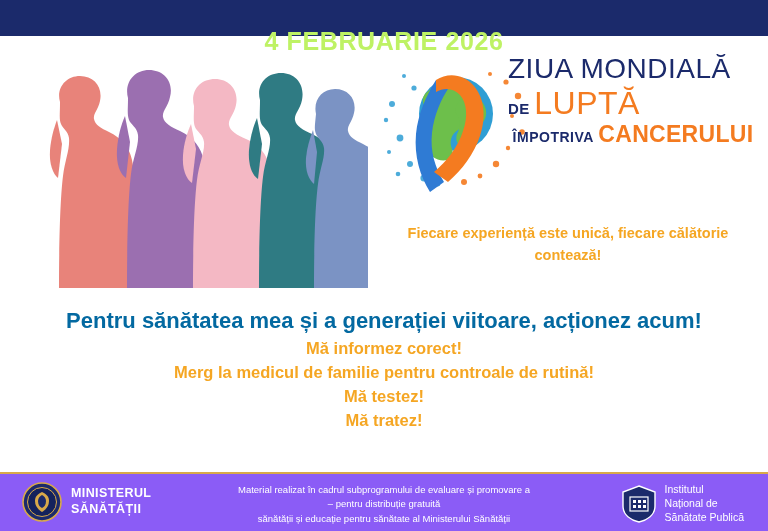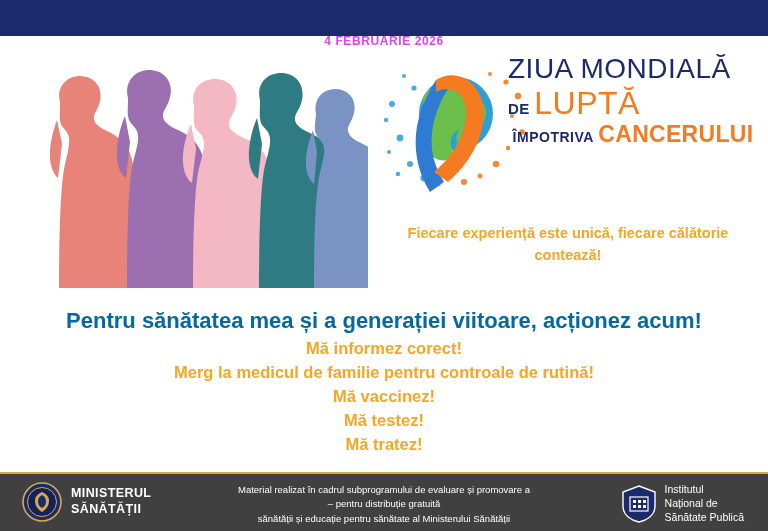--- a/index.html
+++ b/index.html
@@ -25,22 +25,22 @@
     position: absolute;
     top: 0; left: 0;
     width: 768px;
     height: 36px;
     background: #1b2a6b;
     display: flex;
     align-items: center;
     justify-content: center;
   }
   .date-bar .date-text {
-    color: #d946ef;
-    font-size: 12px;
+    color: #bef264;
+    font-size: 25px;
     font-weight: bold;
     letter-spacing: 0.6px;
     margin-top: 46px;
   }
   
   .art {
     position: absolute;
     left: 16px;
     top: 56px;
     width: 352px;
@@ -145,21 +145,21 @@
     color: #f5a623;
     font-size: 16.5px;
   }
   
   .footer {
     position: absolute;
     left: 0;
     bottom: 0;
     width: 768px;
     height: 57px;
-    background: #404040;
+    background: #8b5cf6;
     border-top: 2px solid #d8a94a;
   }
   .footer-left {
     position: absolute;
     left: 22px;
     top: 8px;
     display: flex;
     align-items: center;
     gap: 9px;
   }
@@ -284,21 +284,20 @@
       </div>
     </div>
   </div>
 
   <div class="tagline">Fiecare experiență este unică, fiecare călătorie contează!</div>
 
   <div class="messages">
     <div class="msg msg-blue">Pentru sănătatea mea și a generației viitoare, acționez acum!</div>
     <div class="msg msg-orange">Mă informez corect!</div>
     <div class="msg msg-orange">Merg la medicul de familie pentru controale de rutină!</div>
-    <div class="msg msg-orange">Mă vaccinez!</div>
     <div class="msg msg-orange">Mă testez!</div>
     <div class="msg msg-orange">Mă tratez!</div>
   </div>
 
   <div class="footer">
 
     <div class="footer-left">
       <svg width="40" height="40" viewBox="0 0 40 40" xmlns="http://www.w3.org/2000/svg">
         <circle cx="20" cy="20" r="19" fill="#1b2a6b" stroke="#d8a94a" stroke-width="1.6"></circle>
         <circle cx="20" cy="20" r="14.5" fill="#14225c" stroke="#d8a94a" stroke-width="1"></circle>

